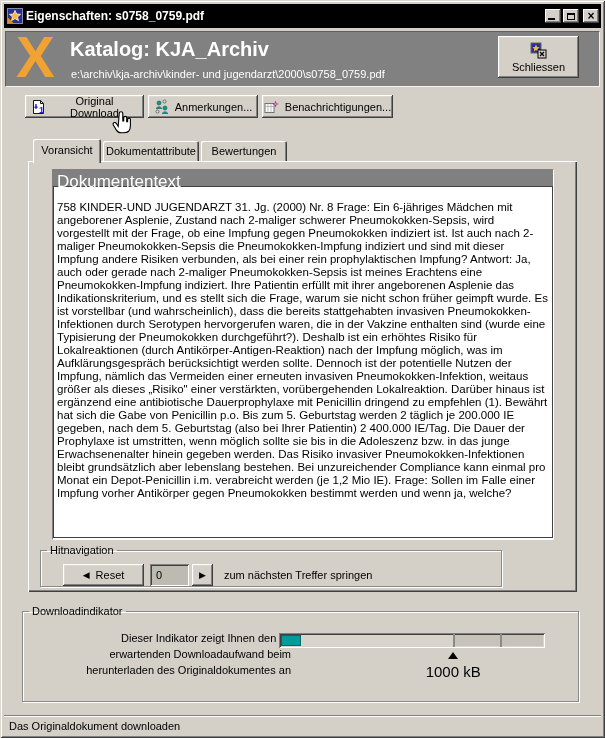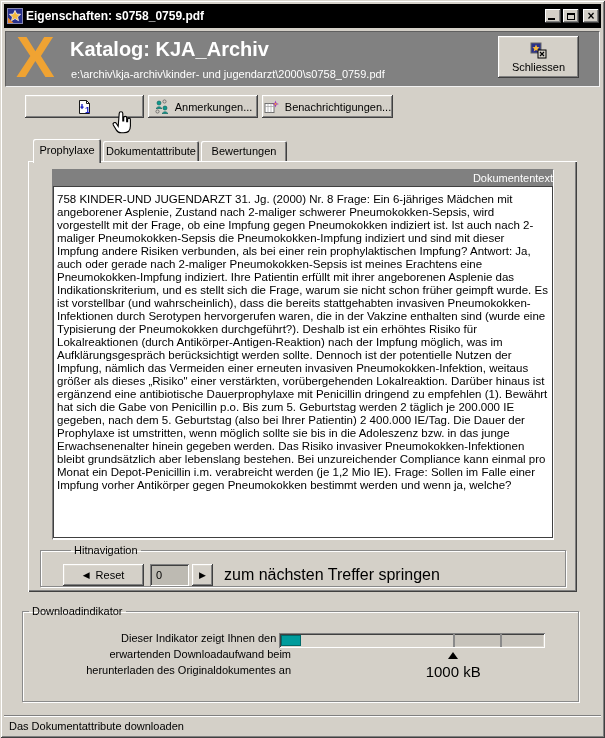--- a/index.html
+++ b/index.html
@@ -80,48 +80,48 @@
                 inset -2px -2px 0 #808080;
   }
 
   
   .doc-box {
     position:absolute; left:24px; top:8px; width:502px; height:371px;
     border:1px solid #808080; border-bottom-color:#fff; border-right-color:#fff;
     background:#fff;
   }
   .doc-header {
-    height:17px; background:#808080; color:#fff; font-size:11px;
-    padding:2px 0 0 4px; border-bottom:1px solid #404040;text-align:right;
+    height:17px; background:#808080; color:#fff; font-size:17px;
+    padding:2px 0 0 4px; border-bottom:1px solid #404040;
   }
   .doc-text {
-    height:351px; overflow:hidden; padding:6px 3px; background:#fff;
+    height:351px; overflow:hidden; padding:14px 3px; background:#fff;
     font-size:11.5px; line-height:13px; color:#000;
     border:1px solid #404040; border-top:none;
   }
 
   
   fieldset {
     border:1px solid #8a8a8a; position:absolute;
     box-shadow: 1px 1px 0 #ffffff, inset 1px 1px 0 #ffffff;
   }
   legend { font-size:11px; padding:0 3px; margin-left:6px; color:#000; }
 
-  .hitnav { left:12px; top:383px; width:526px; height:43px;padding-left:24px; }
+  .hitnav { left:12px; top:383px; width:462px; height:43px; }
   .hitnav-row { position:absolute; left:22px; top:8px; display:flex; align-items:center; }
   .btn-reset { width:81px; height:22px; gap:6px; }
   .btn-reset .tri { font-size:9px; }
   .hit-count {
     width:39px; height:22px; margin-left:6px; background:#bdbab2;
     box-shadow: inset 1px 1px 0 #808080, inset -1px -1px 0 #ffffff,
                 inset 2px 2px 0 #404040;
     font-size:11px; padding:5px 0 0 6px;
   }
   .btn-next { width:21px; height:22px; margin-left:3px; font-size:9px; }
-  .hit-hint { margin-left:11px; font-size:16px; }
+  .hit-hint { margin-left:11px; font-size:11px; }
 
   .dlgroup { left:22px; top:605px; width:557px; height:97px; }
   .dl-desc { position:absolute; left:30px; top:13px; width:238px; text-align:right; font-size:11px; line-height:16px; }
   .dl-zone { position:absolute; left:256px; top:16px; width:266px; }
   .dl-bar {
     position:relative; height:15px; background:#d8d4cc;
     box-shadow: inset 1px 1px 0 #808080, inset -1px -1px 0 #ffffff,
                 inset 2px 2px 0 #404040;
     overflow:hidden;
   }
@@ -182,20 +182,21 @@
     </button>
   </div>
 
   <button class="btn3d action-btn" style="left:25px; width:119px;">
     <svg width="15" height="16" viewBox="0 0 15 16">
       <path d="M2.5 1.5 h7 l3 3 v10 h-10 z" fill="#fff" stroke="#000" stroke-width="0.9"></path>
       <path d="M9.5 1.5 v3 h3" fill="none" stroke="#000" stroke-width="0.9"></path>
       <path d="M5 5 v4 M3.6 7.6 L5 9.2 L6.4 7.6" fill="none" stroke="#2026c8" stroke-width="1.4"></path>
       <text x="8" y="13.5" font-size="9" font-weight="bold" fill="#2026c8" font-family="Liberation Sans, sans-serif">1</text>
     </svg>
+    <span>Original Download</span>
   </button>
 
   <button class="btn3d action-btn" style="left:148px; width:110px;">
     <svg width="16" height="16" viewBox="0 0 16 16">
       <circle cx="5" cy="4" r="2" fill="#0b9a8e" stroke="#065c55" stroke-width="0.6"></circle>
       <path d="M2 9.5 q3 -3.6 6 0 z" fill="#0b9a8e" stroke="#065c55" stroke-width="0.6"></path>
       <circle cx="11" cy="9" r="2" fill="#0b9a8e" stroke="#065c55" stroke-width="0.6"></circle>
       <path d="M8 14.5 q3 -3.6 6 0 z" fill="#0b9a8e" stroke="#065c55" stroke-width="0.6"></path>
       <circle cx="10.5" cy="2.5" r="1.6" fill="none" stroke="#555" stroke-width="0.7"></circle>
       <circle cx="3.5" cy="12.5" r="1.6" fill="none" stroke="#555" stroke-width="0.7"></circle>
@@ -210,21 +211,21 @@
       <path d="M11.5 1.5 L12.5 4.2 L15 5 L12.5 5.8 L11.5 8.5 L10.5 5.8 L8 5 L10.5 4.2 Z" fill="#a030c0"></path>
       <circle cx="11.5" cy="5" r="1.1" fill="#f0a332"></circle>
     </svg>
     <span>Benachrichtigungen...</span>
   </button>
 
   <svg class="cursor" width="24" height="26" viewBox="0 0 24 26">
     <path d="M9.2 2.6 c0-1 .8-1.8 1.8-1.8 s1.8 .8 1.8 1.8 V10 h.9 V6.8 c0-.8 .7-1.4 1.5-1.4 s1.5 .6 1.5 1.4 V10.6 h.9 V8.4 c0-.7 .6-1.3 1.4-1.3 s1.4 .6 1.4 1.3 V15 c0 4.2-2.6 6.8-6.8 6.8 h-2.4 c-2 0-3.8-1-4.8-2.7 L3.3 14 c-.5-.8-.2-1.8 .6-2.3 .8-.5 1.8-.2 2.3 .6 l2 3.1 z" fill="#ffffff" stroke="#000000" stroke-width="1.1"></path>
   </svg>
 
-  <div class="tab active">Prophylaxe</div>
+  <div class="tab active">Voransicht</div>
   <div class="tab t2">Dokumentattribute</div>
   <div class="tab t3">Bewertungen</div>
 
   <div class="tab-panel">
 
     <div class="doc-box">
       <div class="doc-header">Dokumententext</div>
       <div class="doc-text">758 KINDER-UND JUGENDARZT 31. Jg. (2000) Nr. 8 Frage: Ein 6-jähriges Mädchen mit angeborener Asplenie, Zustand nach 2-maliger schwerer Pneumokokken-Sepsis, wird vorgestellt mit der Frage, ob eine Impfung gegen Pneumokokken indiziert ist. Ist auch nach 2-maliger Pneumokokken-Sepsis die Pneumokokken-Impfung indiziert und sind mit dieser Impfung andere Risiken verbunden, als bei einer rein prophylaktischen Impfung? Antwort: Ja, auch oder gerade nach 2-maliger Pneumokokken-Sepsis ist meines Erachtens eine Pneumokokken-Impfung indiziert. Ihre Patientin erfüllt mit ihrer angeborenen Asplenie das Indikationskriterium, und es stellt sich die Frage, warum sie nicht schon früher geimpft wurde. Es ist vorstellbar (und wahrscheinlich), dass die bereits stattgehabten invasiven Pneumokokken-Infektionen durch Serotypen hervorgerufen waren, die in der Vakzine enthalten sind (wurde eine Typisierung der Pneumokokken durchgeführt?). Deshalb ist ein erhöhtes Risiko für Lokalreaktionen (durch Antikörper-Antigen-Reaktion) nach der Impfung möglich, was im Aufklärungsgespräch berücksichtigt werden sollte. Dennoch ist der potentielle Nutzen der Impfung, nämlich das Vermeiden einer erneuten invasiven Pneumokokken-Infektion, weitaus größer als dieses „Risiko" einer verstärkten, vorübergehenden Lokalreaktion. Darüber hinaus ist ergänzend eine antibiotische Dauerprophylaxe mit Penicillin dringend zu empfehlen (1). Bewährt hat sich die Gabe von Penicillin p.o. Bis zum 5. Geburtstag werden 2 täglich je 200.000 IE gegeben, nach dem 5. Geburtstag (also bei Ihrer Patientin) 2 400.000 IE/Tag. Die Dauer der Prophylaxe ist umstritten, wenn möglich sollte sie bis in die Adoleszenz bzw. in das junge Erwachsenenalter hinein gegeben werden. Das Risiko invasiver Pneumokokken-Infektionen bleibt grundsätzlich aber lebenslang bestehen. Bei unzureichender Compliance kann einmal pro Monat ein Depot-Penicillin i.m. verabreicht werden (je 1,2 Mio IE). Frage: Sollen im Falle einer Impfung vorher Antikörper gegen Pneumokokken bestimmt werden und wenn ja, welche?</div>
     </div>
 
@@ -258,16 +259,16 @@
         <div class="dl-sep" style="left: 65.5%;"></div>
         <div class="dl-sep" style="left: 83%;"></div>
         <div class="dl-fill" style="width: 7.5%; background: rgb(0, 156, 156);"></div>
       </div>
       <div class="dl-marker" style="left: calc(65.5% - 5px);"></div>
       <div class="dl-size" style="left: calc(65.5% - 40px);">1000 kB</div>
     </div>
   </fieldset>
 
   <div class="statusbar">
-    <span>Das Dokumentattribute downloaden</span>
+    <span>Das Originaldokument downloaden</span>
   </div>
 
 </div>
 
 </body></html>

